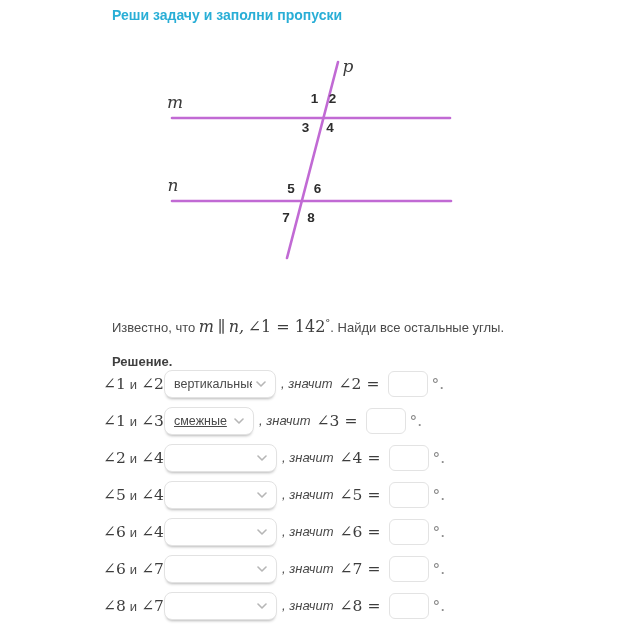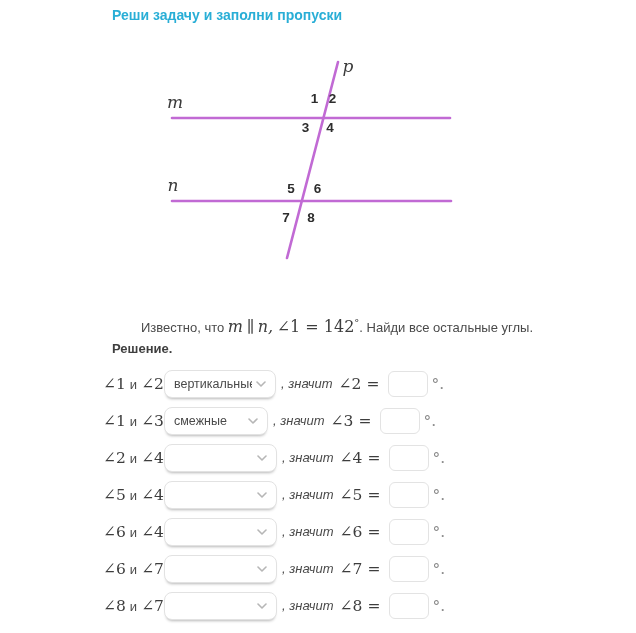--- a/index.html
+++ b/index.html
@@ -9,38 +9,38 @@
 
   
   #title{left:112px;top:7px;font-size:14px;font-weight:bold;color:#29aed6;}
 
   
   #diagram{left:140px;top:50px;}
   .svg-math{font-family:"DejaVu Serif","Liberation Serif",serif;font-style:italic;fill:#3a3a3a;}
   .svg-num{font-family:"Liberation Sans",sans-serif;font-weight:bold;fill:#2d2d2d;}
 
   
-  #statement{left:112px;top:312px;font-size:13px;line-height:22px;white-space:nowrap;margin-left:29px;}
+  #statement{left:112px;top:312px;font-size:13px;line-height:22px;white-space:nowrap;}
   .mx{font-family:"DejaVu Serif","Liberation Serif",serif;font-style:normal;font-size:16px;color:#3d3d3d;}
   .mx.it{font-style:italic;}
   .sup{font-size:10px;vertical-align:6px;}
-  #solution-label{left:112px;top:341px;font-size:13px;font-weight:bold;color:#3f3f3f;}
+  #solution-label{left:112px;top:354px;font-size:13px;font-weight:bold;color:#3f3f3f;}
 
   
   #rows{left:103px;top:365px;width:480px;}
   .row{height:37px;display:flex;align-items:center;white-space:nowrap;}
   .pair{display:inline-flex;align-items:baseline;min-width:60px;}
   .row .mx{font-size:15.5px;}
   .conj{font-size:13px;margin:0 4px;}
   .dropdown{height:28px;background:#fff;border:1px solid #e2e2e2;border-radius:8px;
             box-shadow:0 3px 3px -2px rgba(0,0,0,0.28);
             display:inline-flex;align-items:center;justify-content:space-between;
             padding:0 9px;box-sizing:border-box;cursor:pointer;}
   .dd-a{width:112px;}
-  .dd-b{width:104px;}
+  .dd-b{width:90px;text-decoration:underline;}
   .dd-c{width:113px;}
   .dd-val{font-size:12.5px;color:#4a4a4a;overflow:hidden;}
   .chev{display:inline-flex;margin-left:4px;}
   .then{font-size:13px;margin-left:5px;font-style:italic;}
   .res{margin-left:6px;}
   .eq{margin-left:5px;}
   .val-input{width:40px;height:26px;margin-left:9px;border:1px solid #e3e3e3;border-radius:6px;
              background:#fff;box-sizing:border-box;outline:none;
              font-family:"Liberation Sans",sans-serif;font-size:13px;text-align:center;color:#4a4a4a;}
   .unit{margin-left:3px;color:#8a8a8a;font-size:14px;}

